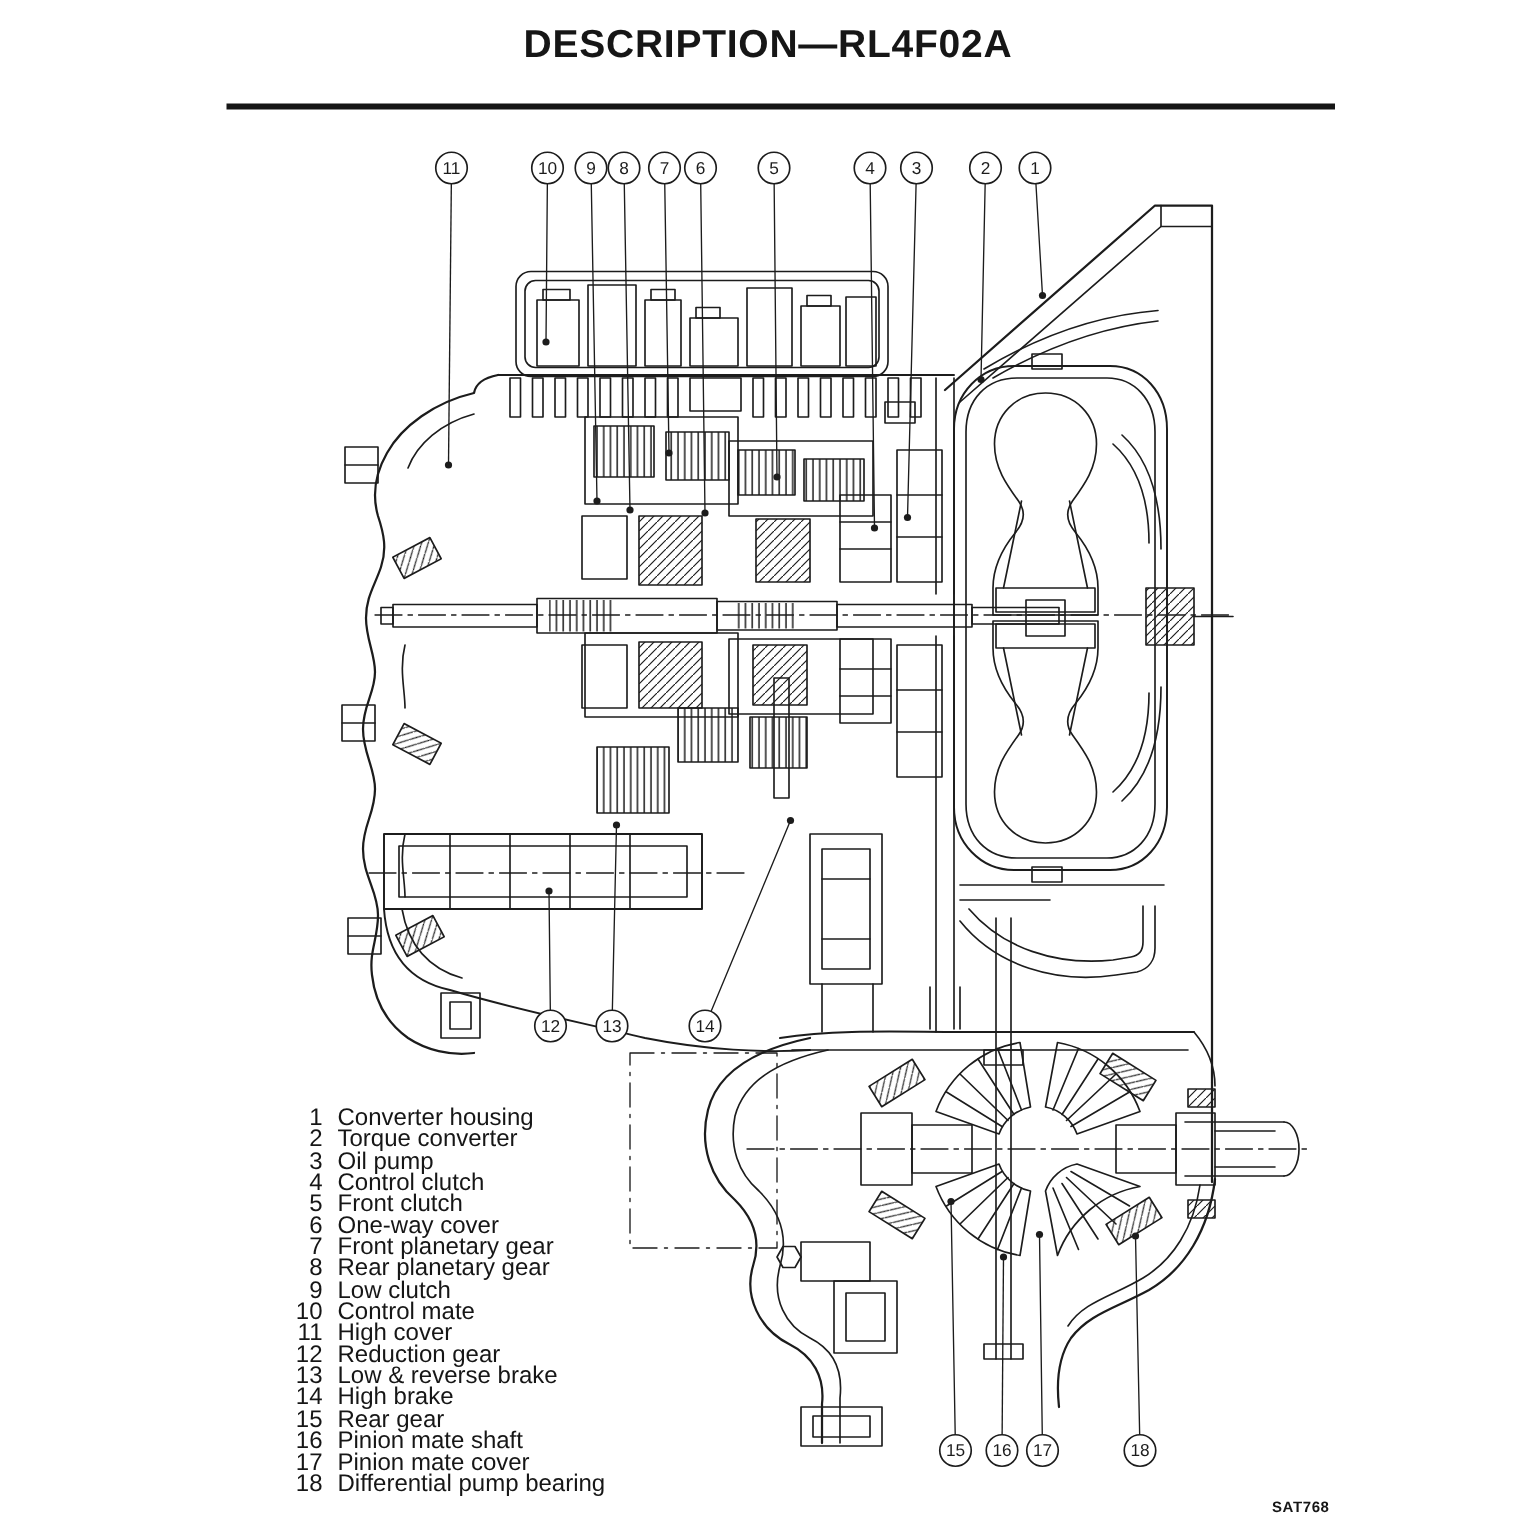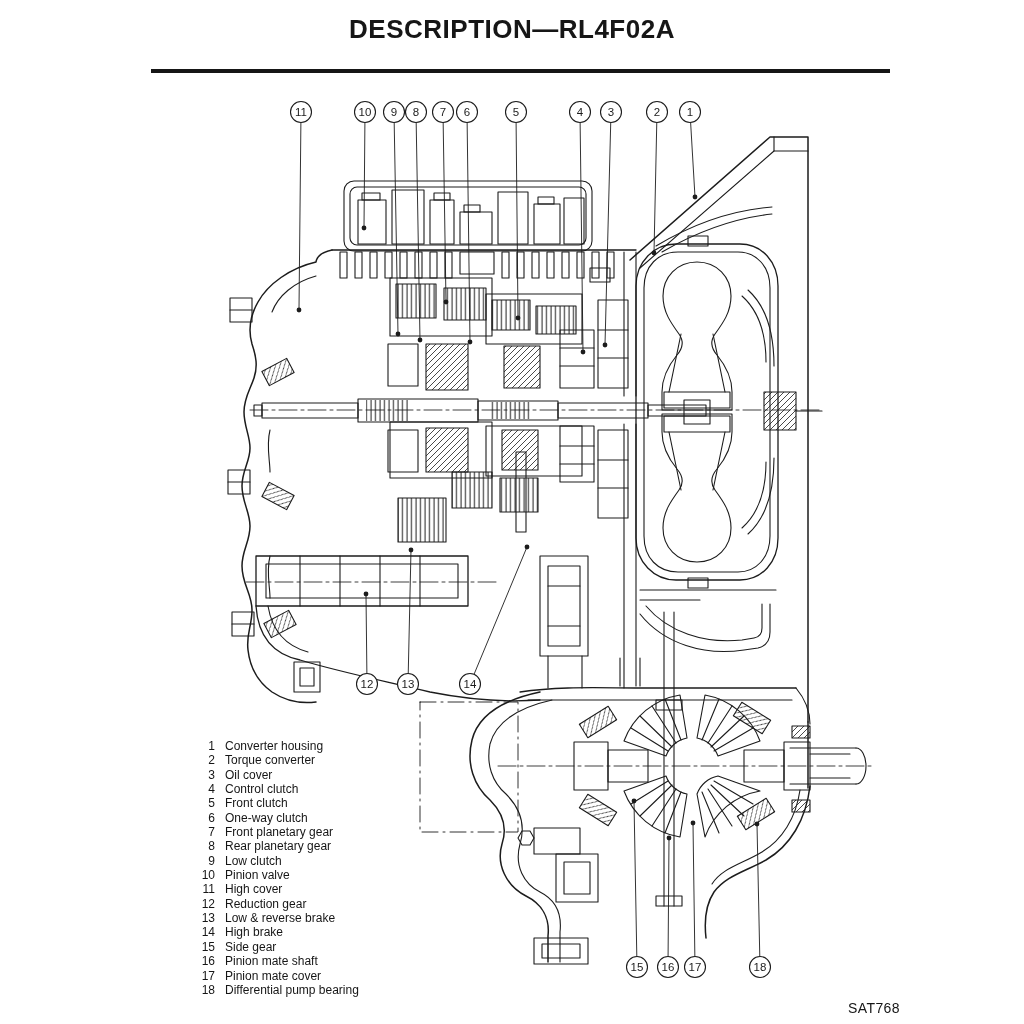--- a/index.html
+++ b/index.html
@@ -3,24 +3,24 @@
 <meta charset="utf-8">
 <style>
   html,body{margin:0;padding:0;background:#ffffff;}
   .page{position:relative;width:948px;height:1024px;background:#ffffff;
         font-family:"Liberation Sans",sans-serif;color:#161616;overflow:hidden;}
   .title{position:absolute;top:14px;left:0;width:1024px;margin:0;text-align:center;
          font-size:26px;font-weight:bold;letter-spacing:.5px;}
   .rule{position:absolute;top:69px;left:151px;width:739px;height:3.5px;background:#161616;}
   svg.diagram{position:absolute;top:0;left:0;}
   .legend{position:absolute;top:739px;left:197px;margin:0;padding:0;list-style:none;
-          font-size:12px;line-height:14.35px;}
+          font-size:16px;line-height:14.35px;}
   .legend li{white-space:nowrap;}
   .legend .n{display:inline-block;width:18px;text-align:right;margin-right:10px;}
-  .sat{position:absolute;top:1000px;left:848px;font-size:14px;font-weight:normal;letter-spacing:.4px;text-align:right;}
+  .sat{position:absolute;top:1000px;left:848px;font-size:10px;font-weight:bold;letter-spacing:.4px;text-align:right;}
 </style>
 </head>
 <body>
 
 <div class="page">
 
   <h1 class="title">DESCRIPTION—RL4F02A</h1>
   <div class="rule"></div>
 
   <svg class="diagram" width="1024" height="1024" viewBox="0 0 1024 1024">
@@ -350,32 +350,32 @@
             <circle cx="760" cy="967" r="10.5" fill="#fff" stroke="#1c1c1c" stroke-width="1.1"></circle>
             <text x="760" y="970.8" text-anchor="middle" font-size="11.5" font-family="&quot;Liberation Sans&quot;,sans-serif" fill="#1c1c1c" stroke="none">18</text>
           </g>
         </g>
     </g>
   </svg>
 
   <ol class="legend">
       <li><span class="n">1</span><span class="t">Converter housing</span></li>
       <li><span class="n">2</span><span class="t">Torque converter</span></li>
-      <li><span class="n">3</span><span class="t">Oil cover</span></li>
+      <li><span class="n">3</span><span class="t">Oil pump</span></li>
       <li><span class="n">4</span><span class="t">Control clutch</span></li>
       <li><span class="n">5</span><span class="t">Front clutch</span></li>
-      <li><span class="n">6</span><span class="t">One-way clutch</span></li>
+      <li><span class="n">6</span><span class="t">One-way cover</span></li>
       <li><span class="n">7</span><span class="t">Front planetary gear</span></li>
       <li><span class="n">8</span><span class="t">Rear planetary gear</span></li>
       <li><span class="n">9</span><span class="t">Low clutch</span></li>
-      <li><span class="n">10</span><span class="t">Pinion valve</span></li>
+      <li><span class="n">10</span><span class="t">Control mate</span></li>
       <li><span class="n">11</span><span class="t">High cover</span></li>
       <li><span class="n">12</span><span class="t">Reduction gear</span></li>
       <li><span class="n">13</span><span class="t">Low &amp; reverse brake</span></li>
       <li><span class="n">14</span><span class="t">High brake</span></li>
-      <li><span class="n">15</span><span class="t">Side gear</span></li>
+      <li><span class="n">15</span><span class="t">Rear gear</span></li>
       <li><span class="n">16</span><span class="t">Pinion mate shaft</span></li>
       <li><span class="n">17</span><span class="t">Pinion mate cover</span></li>
       <li><span class="n">18</span><span class="t">Differential pump bearing</span></li>
     </ol>
 
   <div class="sat">SAT768</div>
 </div>
 
 </body></html>

